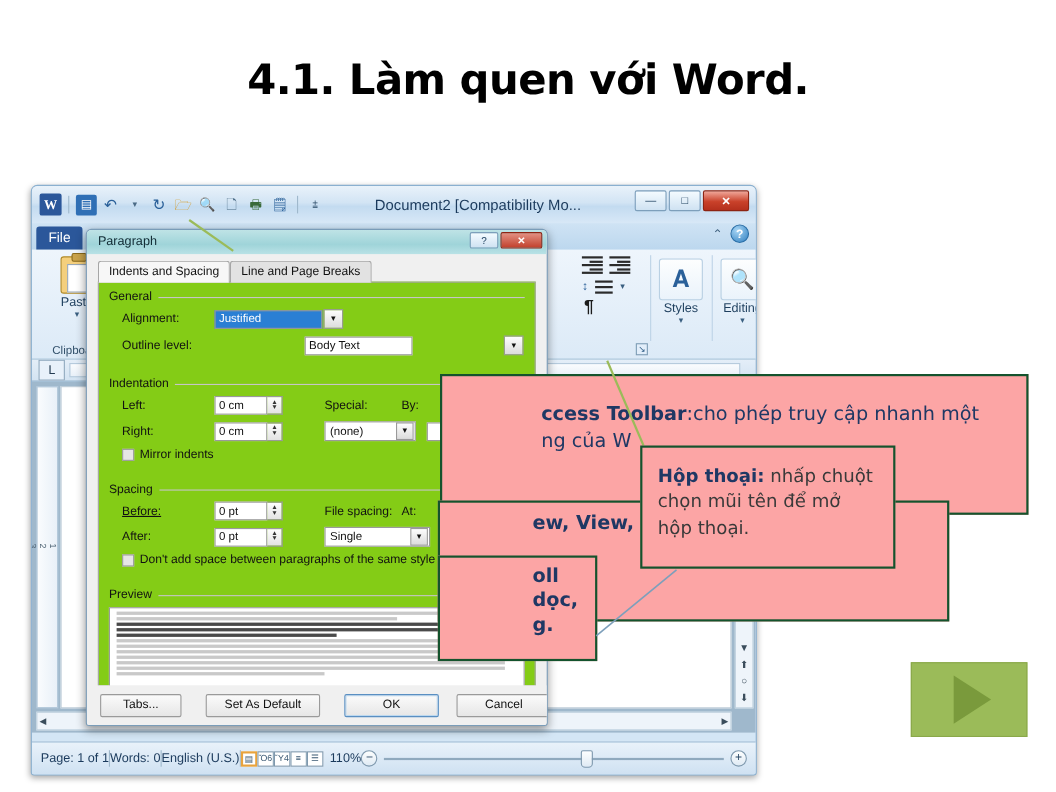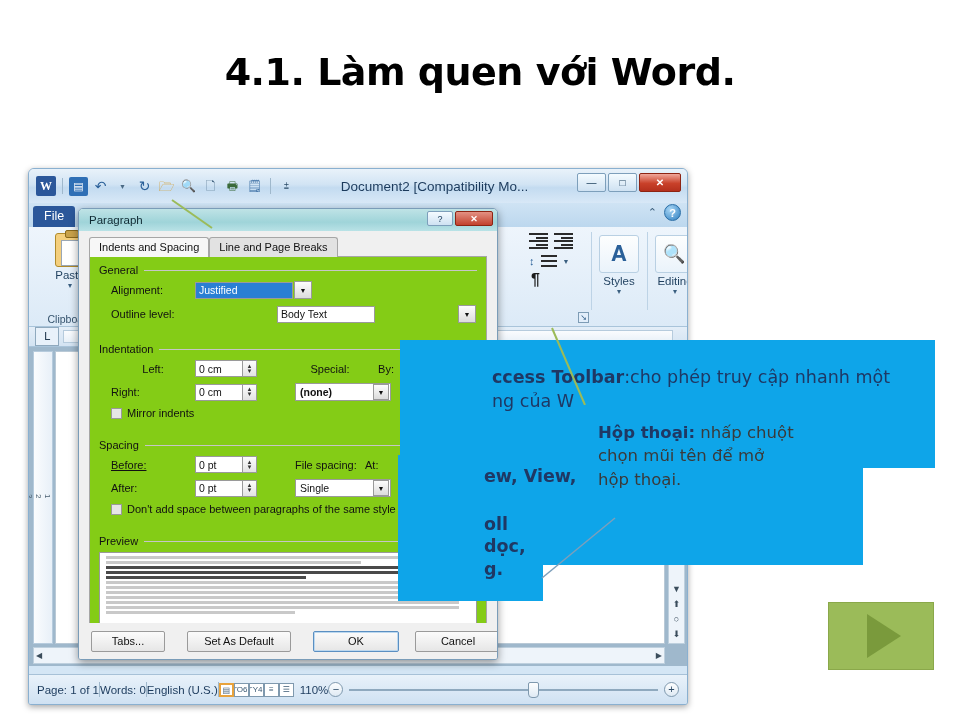--- a/index.html
+++ b/index.html
@@ -292,22 +292,22 @@
   }
   .dbtn {
     height:21px; min-width:74px; border:1px solid #9a9a9a; border-radius:2px;
     background:linear-gradient(to bottom,#fbfbfb,#e6e6e6);
     font-size:11px; display:flex; align-items:center; justify-content:center;
   }
   .dbtn.primary { border:1px solid #5a8fc2; box-shadow:0 0 0 1px #bcd8ef inset; }
 
   
   .callout {
-    position:absolute; background:#0ea5e9;
-    border:2px solid #0ea5e9; color:#1f3864;
+    position:absolute; background:#fca5a5;
+    border:2px solid #14532d; color:#1f3864;
     font-family:"DejaVu Sans", sans-serif;
   }
   #callout-toolbar {
     left:400px; top:340px; width:535px; height:128px;
     font-size:17.5px; line-height:1.35; padding:24px 14px 0 90px;
     z-index:5;
   }
   #callout-views {
     left:398px; top:455px; width:465px; height:110px;
     font-size:17.5px; line-height:1.35; padding:8px 12px 0 84px;
@@ -527,38 +527,38 @@
           <div class="txtbox" style="width:98px;">Body Text</div>
           <div class="cbtn" style="height:18px;width:18px;">▼</div>
         </div>
       </fieldset>
 
       <fieldset class="grp" style="margin-top:14px;">
         <div class="grp-title">
             <span>Indentation</span>
             <span class="rule"></span>
           </div>
-        <div class="row" style="padding-left:12px;text-align:center;">
+        <div class="row" style="padding-left:12px;">
           <span class="lbl" style="width:84px;">Left:</span>
           <div class="txtbox" style="width:48px;">0 cm</div>
           <div class="spin">
               <span>▲</span>
               <span>▼</span>
             </div>
           <span class="lbl" style="width:70px;margin-left:38px;">Special:</span>
           <span class="lbl" style="width:42px;">By:</span>
         </div>
         <div class="row" style="padding-left:12px;">
           <span class="lbl" style="width:84px;">Right:</span>
           <div class="txtbox" style="width:48px;">0 cm</div>
           <div class="spin">
               <span>▲</span>
               <span>▼</span>
             </div>
-          <div class="combo" style="width:96px;margin-left:38px;font-weight:bold;">
+          <div class="combo" style="width:83px;margin-left:38px;">
             <span>(none)</span>
             <span class="cbtn">▼</span>
           </div>
           <div class="txtbox" style="width:46px;margin-left:10px;"></div>
           <div class="spin">
               <span>▲</span>
               <span>▼</span>
             </div>
         </div>
         <div class="row" style="padding-left:12px;">

